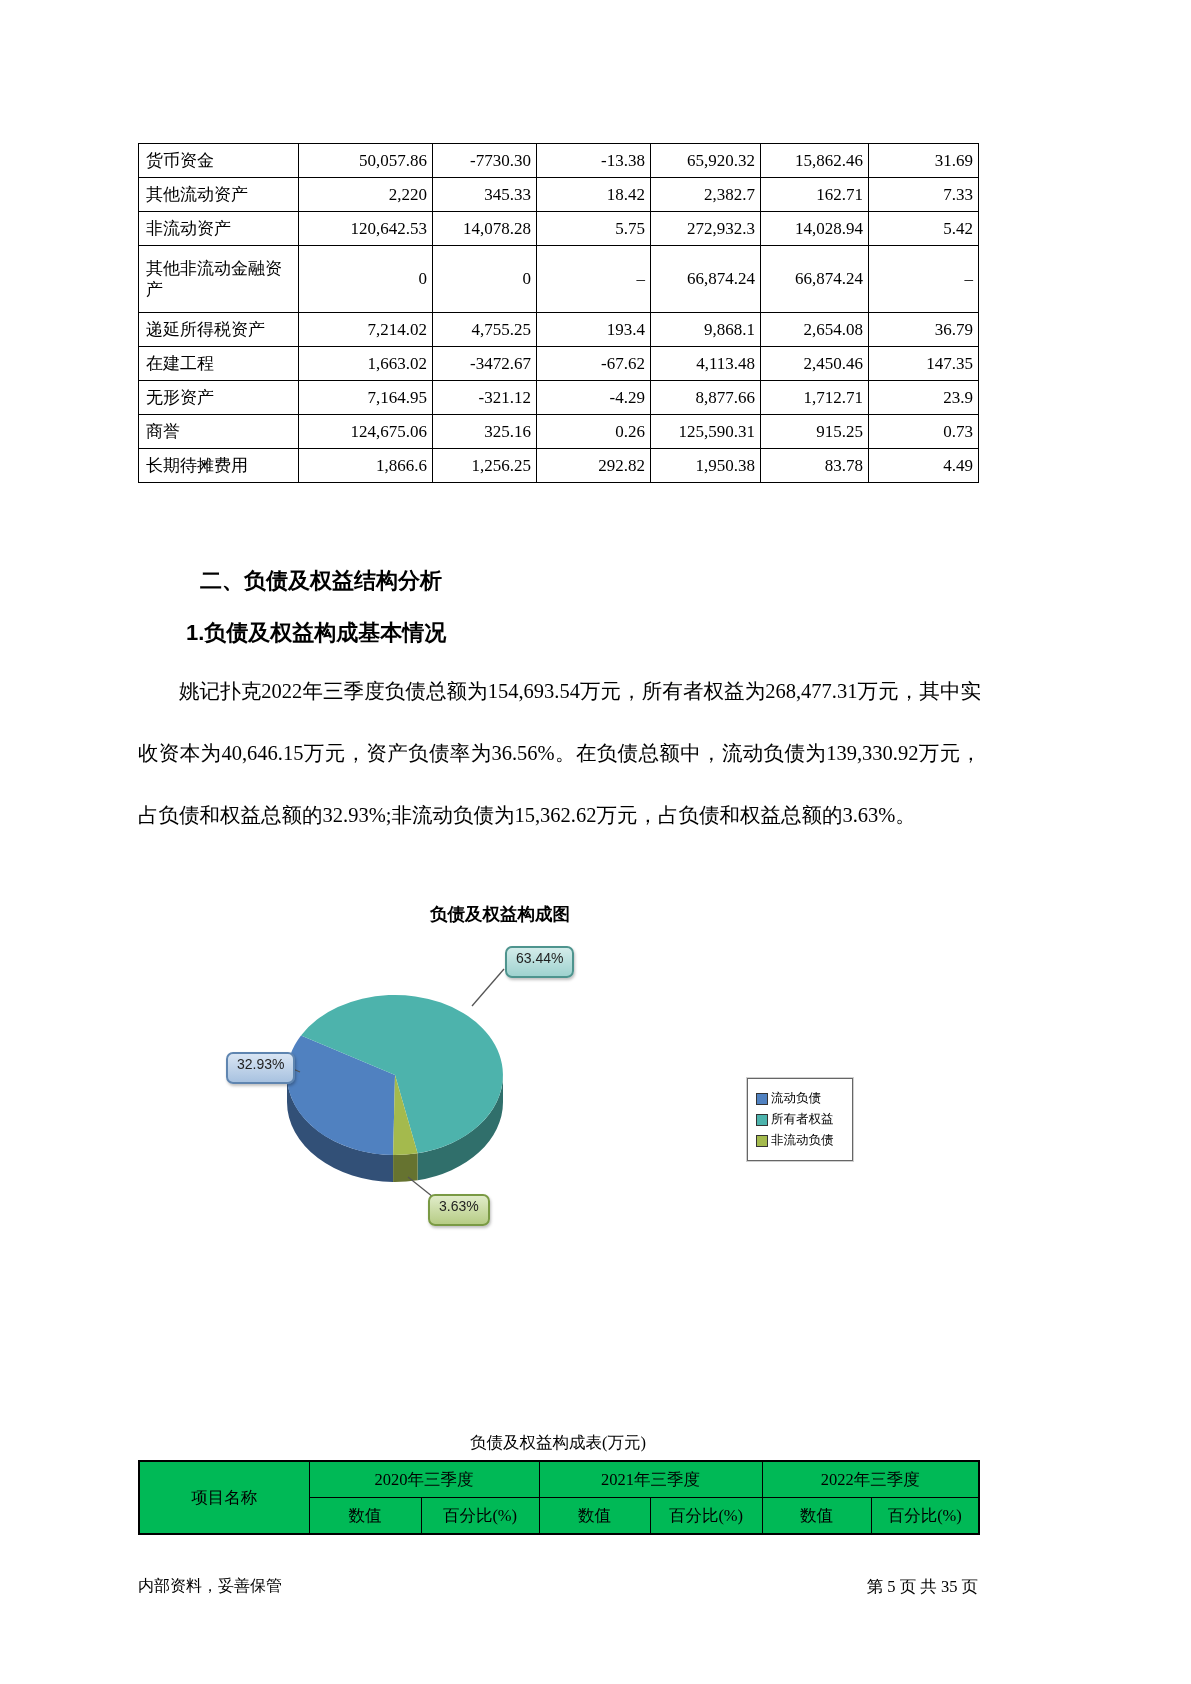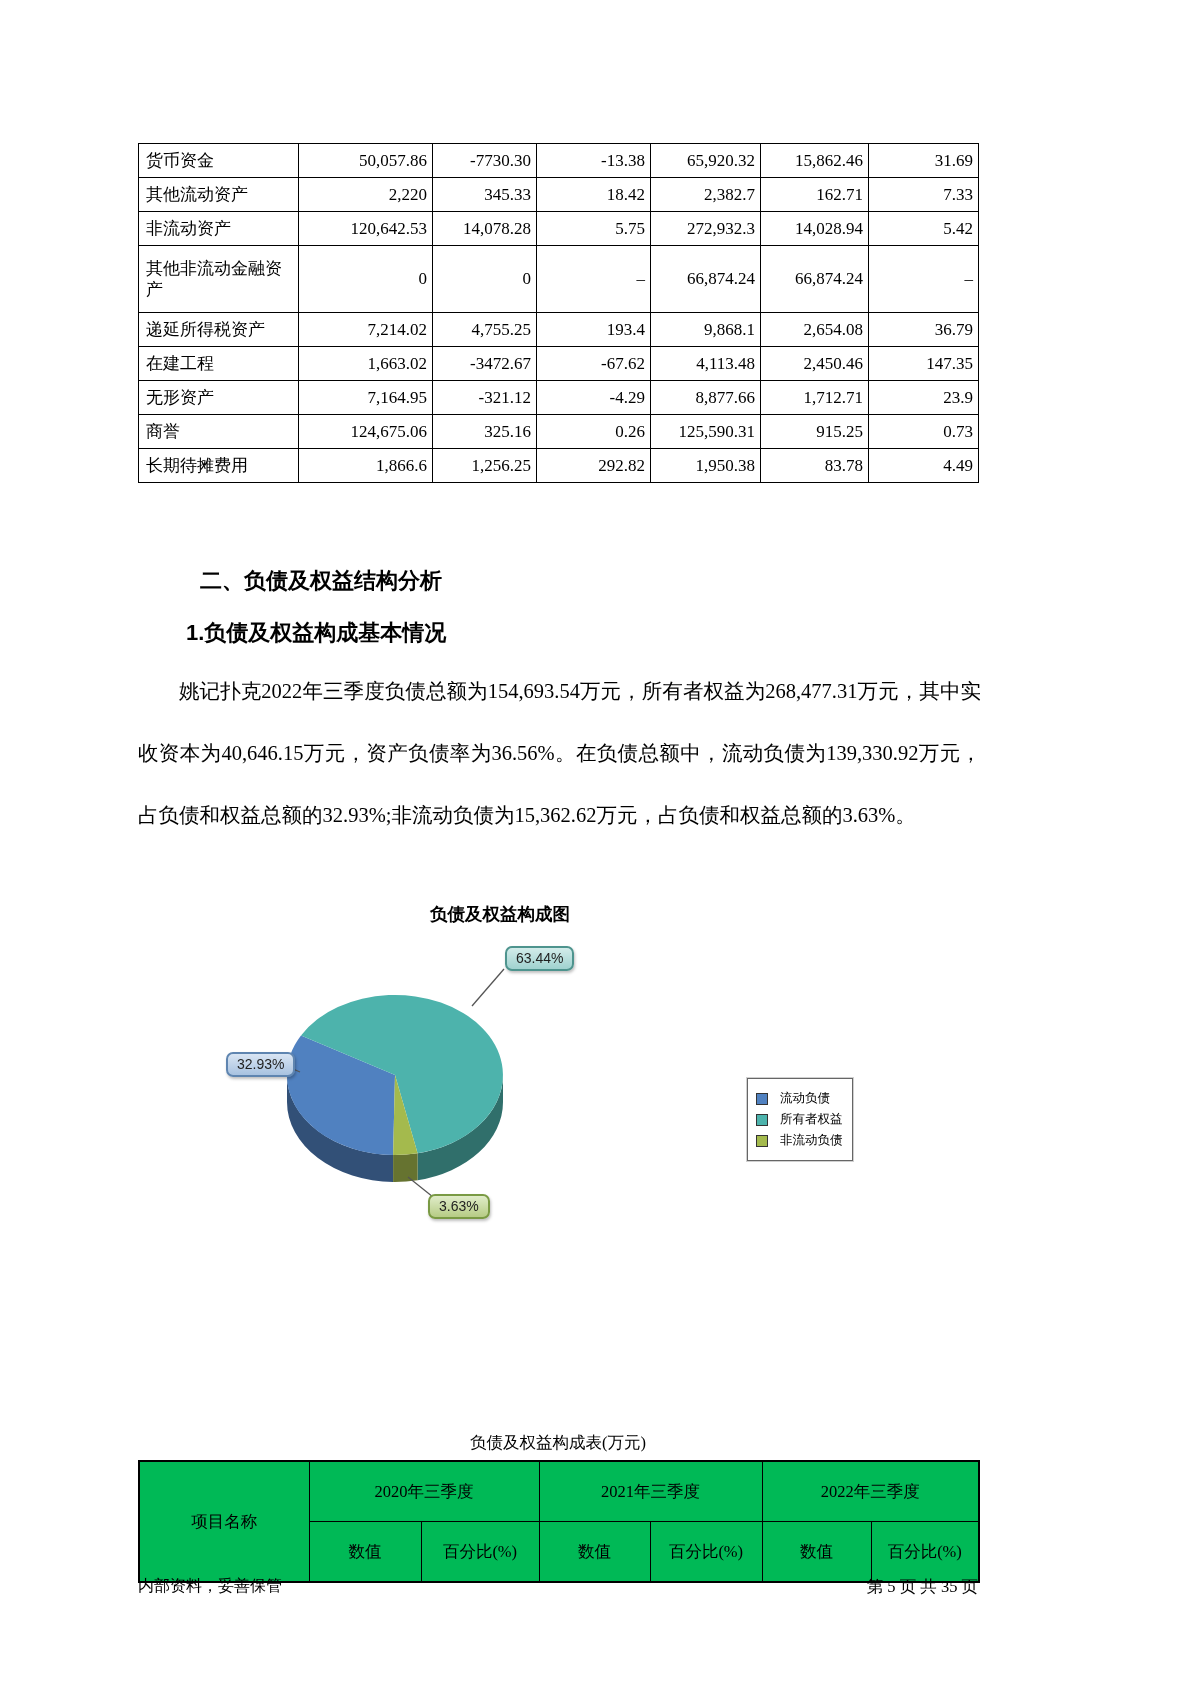--- a/index.html
+++ b/index.html
@@ -18,37 +18,37 @@
   .h2{position:absolute;left:200px;top:566px;font:bold 22px "Liberation Sans","DejaVu Sans",sans-serif;}
   .h3{position:absolute;left:186px;top:618px;font:bold 22px "Liberation Sans","DejaVu Sans",sans-serif;}
   .para{position:absolute;left:138px;top:660px;width:843px;margin:0;
         font-size:20.5px;line-height:62px;text-align:justify;text-indent:2em;}
 
   
   .chart{position:absolute;left:120px;top:896px;width:880px;height:355px;}
   .chart-title{position:absolute;left:0;top:6px;width:760px;text-align:center;
                font:bold 17.5px "Liberation Sans","DejaVu Sans",sans-serif;}
   .chart svg{position:absolute;left:0;top:0;}
-  .callout{position:absolute;padding:2px 9px 3px;border-radius:7px;
+  .callout{position:absolute;padding:2px 9px 10px;border-radius:7px;
            font:14px "Liberation Sans","DejaVu Sans",sans-serif;color:#1f1f1f;
            box-shadow:1px 2px 3px rgba(0,0,0,.25);}
   .c63{left:385px;top:50px;background:linear-gradient(#d3ecea,#9fd2cf);border:2px solid #4e948e;}
   .c32{left:106px;top:156px;background:linear-gradient(#d9e5f3,#a8c2e0);border:2px solid #5f85b0;}
   .c3{left:308px;top:298px;background:linear-gradient(#e0ecc9,#b6cc85);border:2px solid #7a9a44;}
   .legend{position:absolute;left:627px;top:182px;width:106px;background:#fff;
           border:1px solid #666;box-shadow:0 0 0 1px #d0d0d0;padding:9px 8px;box-sizing:border-box;}
-  .legend-row{display:flex;align-items:center;gap:12px;height:21px;
+  .legend-row{display:flex;align-items:center;gap:3px;height:21px;
               font:12.5px "Liberation Sans","DejaVu Sans",sans-serif;}
   .sw{width:12px;height:12px;border:1px solid #333;box-sizing:border-box;flex:0 0 auto;}
 
   
   .tbl-caption{position:absolute;left:138px;top:1432px;width:840px;text-align:center;font-size:16.5px;}
   .comp-table{position:absolute;left:138px;top:1460px;width:840px;border-collapse:collapse;
               font-size:16.5px;table-layout:fixed;font-weight:normal;}
-  .comp-table th{border:1px solid #000;height:35px;padding:12px;background:var(--green,#00b956);
+  .comp-table th{border:1px solid #000;height:35px;padding:0;background:var(--green,#00b956);
                  font-weight:normal;text-align:center;vertical-align:middle;}
   .comp-table{border:2px solid #000;}
 
   
   .footer-left{position:absolute;left:138px;top:1576px;font:16px "Liberation Sans","DejaVu Sans",sans-serif;}
   .footer-right{position:absolute;left:138px;top:1576px;width:840px;text-align:right;font-size:16.5px;}
 </style>
 </head>
 <body>
 

